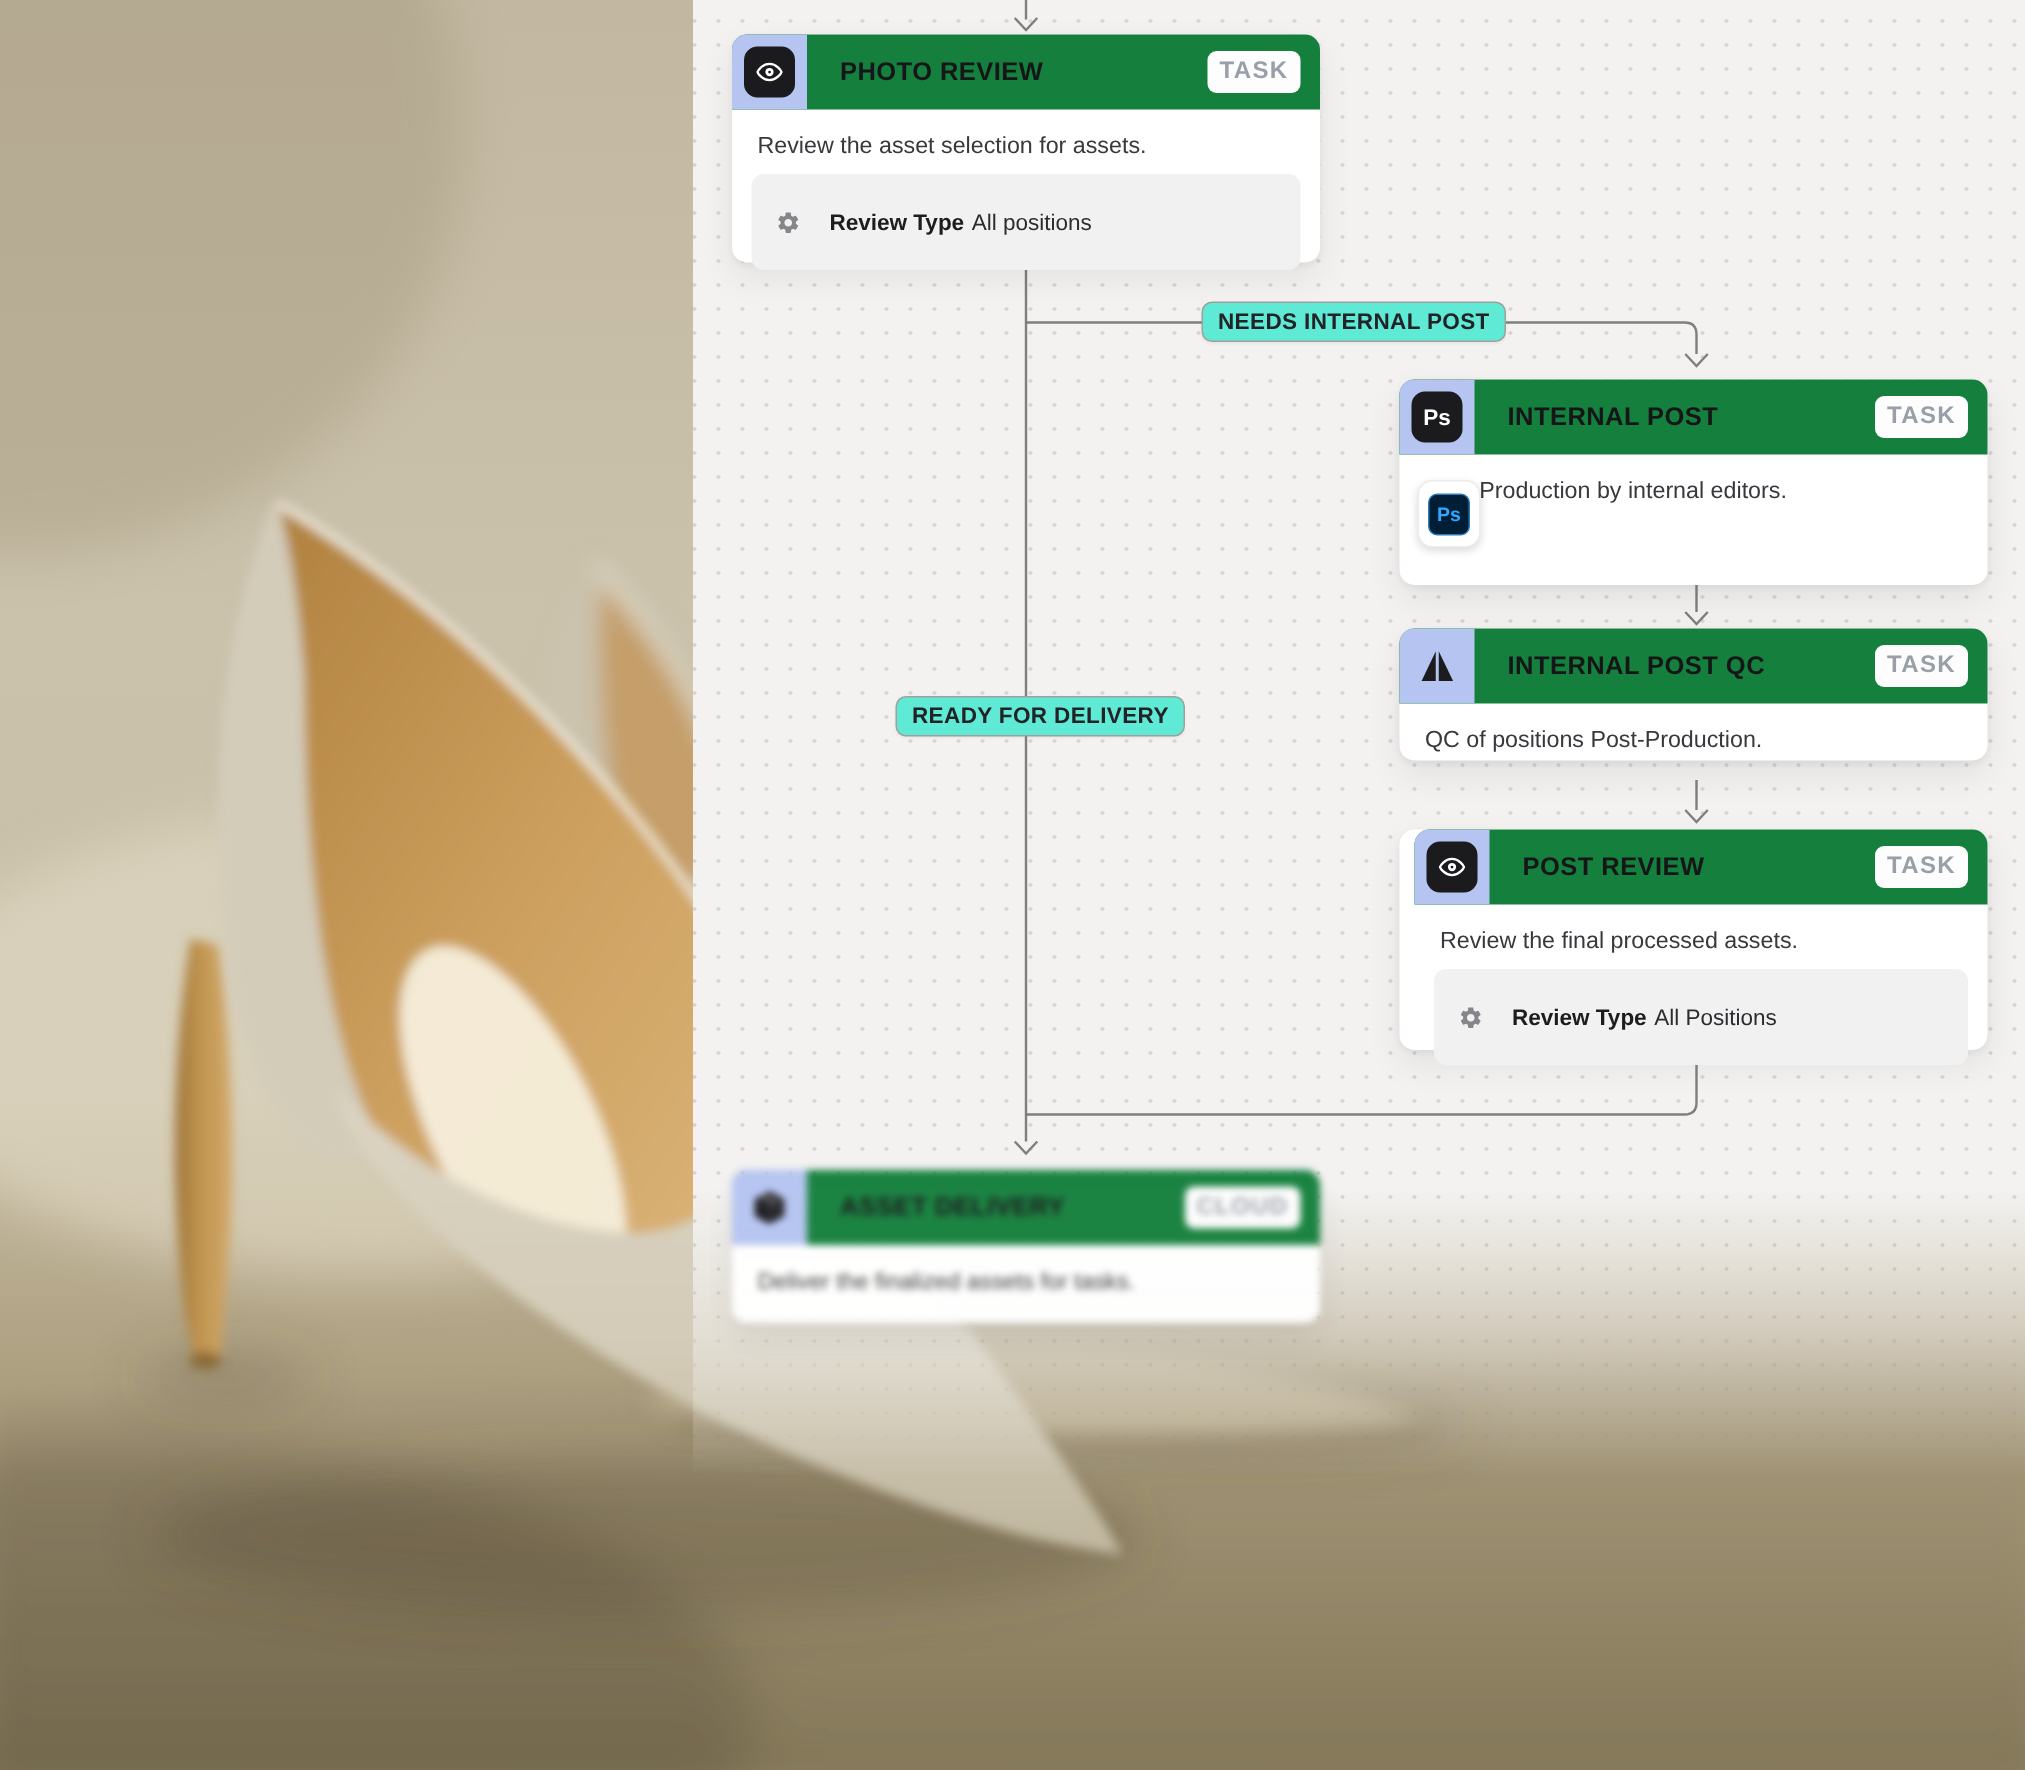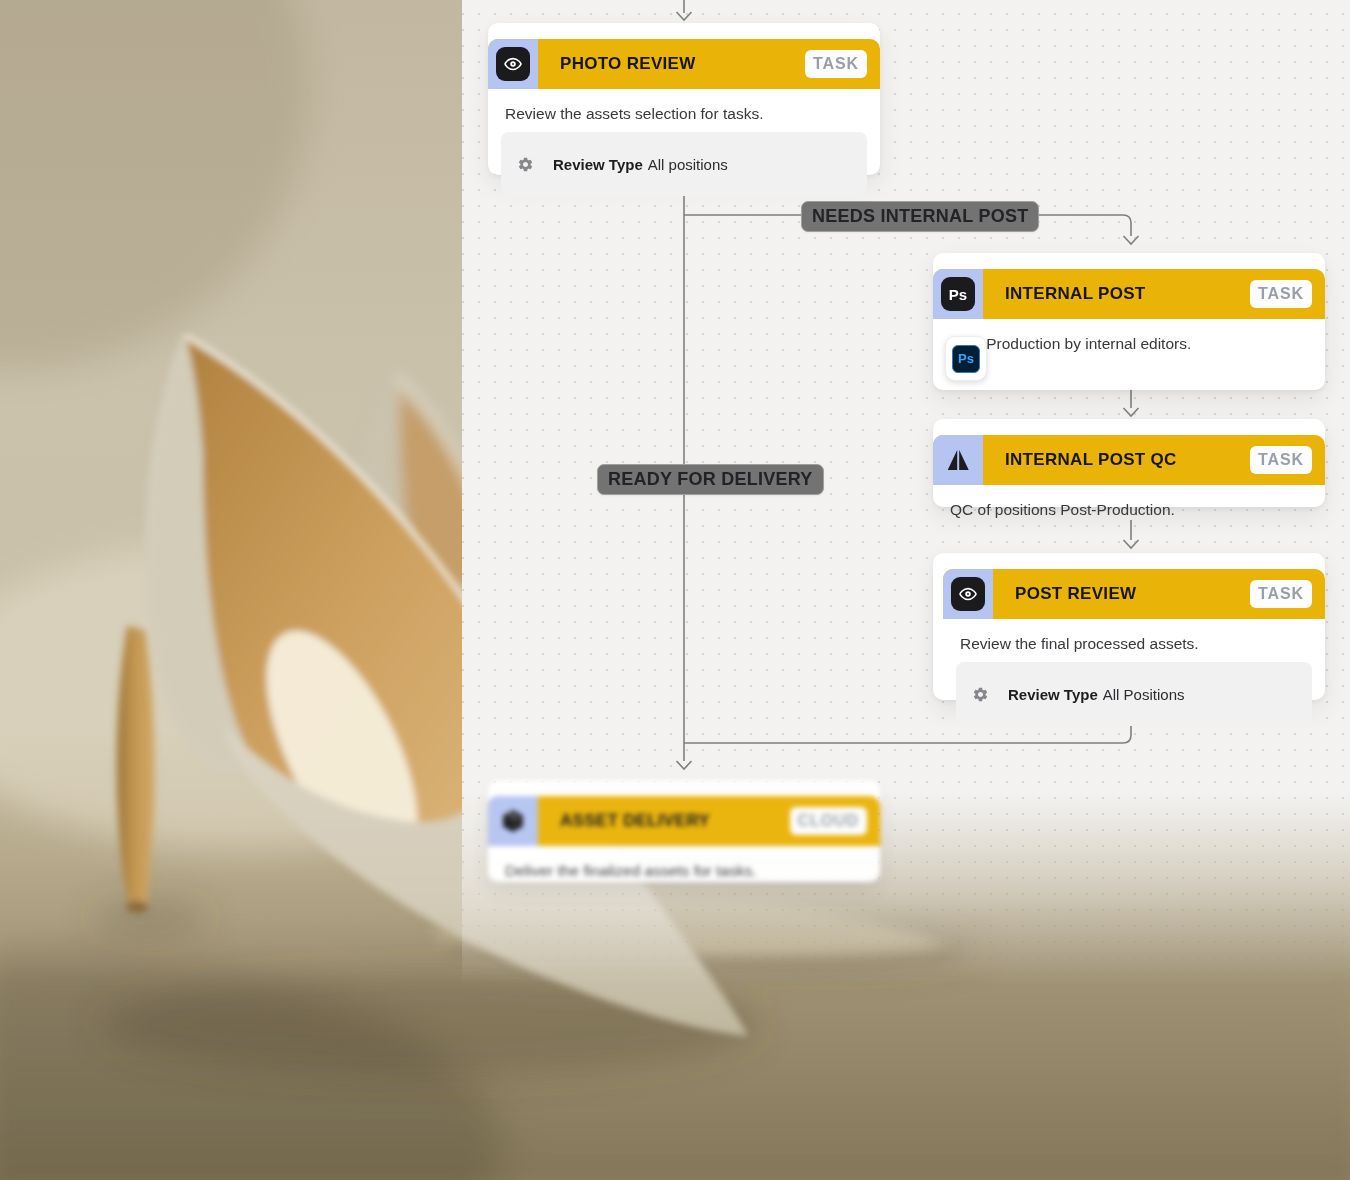--- a/index.html
+++ b/index.html
@@ -15,31 +15,31 @@
     background-color:#f3f2f1;
     background-image:radial-gradient(circle,#d6d5d3 1.15px,rgba(214,213,211,0) 1.3px);
     background-size:16px 16px;background-position:9px 6px;
     -webkit-mask-image:linear-gradient(to bottom,#000 0%,#000 78%,rgba(0,0,0,0) 97%);
             mask-image:linear-gradient(to bottom,#000 0%,#000 78%,rgba(0,0,0,0) 97%);}
 
   .edges{position:absolute;left:0;top:0;}
   .edges path{stroke:#7f7f7d;stroke-width:1.6;fill:none;}
 
   
-  .edge-label{position:absolute;background:#737373;border:1px solid #a0a09d;border-radius:7px;
-    padding:4px 10px;font-size:18px;font-weight:800;letter-spacing:.25px;color:#232327;
+  .edge-label{position:absolute;background:#5eead4;border:1px solid #a0a09d;border-radius:7px;
+    padding:4px 10px;font-size:15px;font-weight:800;letter-spacing:.25px;color:#232327;
     white-space:nowrap;box-shadow:0 1px 2px rgba(0,0,0,.05);}
   .edge-label.branch{left:801px;top:201px;}
   .edge-label.main{left:597px;top:464px;}
 
   
   .node{position:absolute;width:392px;background:#fff;border-radius:10px;
     box-shadow:0 2px 5px rgba(0,0,0,.05),0 10px 24px rgba(0,0,0,.07);}
-  .node-header{display:flex;align-items:center;height:50px;background:#eab308;
-    border-radius:10px 10px 0 0;overflow:hidden;margin-top:16px;}
+  .node-header{display:flex;align-items:center;height:50px;background:#15803d;
+    border-radius:10px 10px 0 0;overflow:hidden;}
   .icon-cell{flex:0 0 50px;height:50px;background:#b5c4f1;display:flex;
     align-items:center;justify-content:center;}
   .icon-box{width:34px;height:34px;background:#1b1b1e;border-radius:9px;display:flex;
     align-items:center;justify-content:center;}
   .icon-box .ps-txt{color:#fff;font-weight:700;font-size:15px;letter-spacing:0;}
   .node-title{margin-left:22px;font-size:17px;font-weight:700;letter-spacing:.3px;color:#161619;}
   .type-badge{margin-left:auto;margin-right:13px;background:#fdfdfd;color:#999fa8;
     font-size:16px;font-weight:700;letter-spacing:.9px;padding:5px 8px;border-radius:6px;}
   .node-body{position:relative;padding:12px 13px 12px 13px;}
   .node-desc{margin:1px 0 6px 4px;font-size:15.5px;line-height:24px;color:#38383d;}
@@ -169,21 +169,21 @@
               <path d="M12 5.5C6 5.5 2.6 11.2 2.4 12c.2.8 3.6 6.5 9.6 6.5s9.4-5.7 9.6-6.5c-.2-.8-3.6-6.5-9.6-6.5z" fill="none" stroke="#fff" stroke-width="1.9"></path>
               <circle cx="12" cy="12" r="3.3" fill="#fff"></circle>
               <circle cx="12" cy="12" r="1.1" fill="#1b1b1e"></circle>
             </svg>
         </div>
       </div>
       <span class="node-title">PHOTO REVIEW</span>
       <span class="type-badge">TASK</span>
     </div>
     <div class="node-body">
-      <div class="node-desc">Review the assets selection for tasks.</div>
+      <div class="node-desc">Review the asset selection for assets.</div>
       <div class="param-pill">
         <svg class="gear" width="17" height="17" viewBox="0 0 24 24" fill="#85858a">
             <path d="M19.14 12.94c.04-.3.06-.61.06-.94 0-.32-.02-.64-.07-.94l2.03-1.58c.18-.14.23-.41.12-.61l-1.92-3.32c-.12-.22-.37-.29-.59-.22l-2.39.96c-.5-.38-1.03-.7-1.62-.94l-.36-2.54c-.04-.24-.24-.41-.48-.41h-3.84c-.24 0-.43.17-.47.41l-.36 2.54c-.59.24-1.13.57-1.62.94l-2.39-.96c-.22-.08-.47 0-.59.22L2.74 8.87c-.12.21-.08.47.12.61l2.03 1.58c-.05.3-.09.63-.09.94s.02.64.07.94l-2.03 1.58c-.18.14-.23.41-.12.61l1.92 3.32c.12.22.37.29.59.22l2.39-.96c.5.38 1.03.7 1.62.94l.36 2.54c.05.24.24.41.48.41h3.84c.24 0 .44-.17.47-.41l.36-2.54c.59-.24 1.13-.56 1.62-.94l2.39.96c.22.08.47 0 .59-.22l1.92-3.32c.12-.22.07-.47-.12-.61l-2.01-1.58zM12 15.6c-1.98 0-3.6-1.62-3.6-3.6s1.62-3.6 3.6-3.6 3.6 1.62 3.6 3.6-1.62 3.6-3.6 3.6z"></path>
           </svg>
         <span class="param-label">Review Type</span>
         <span class="param-value">All positions</span>
       </div>
     </div>
   </div>
 

